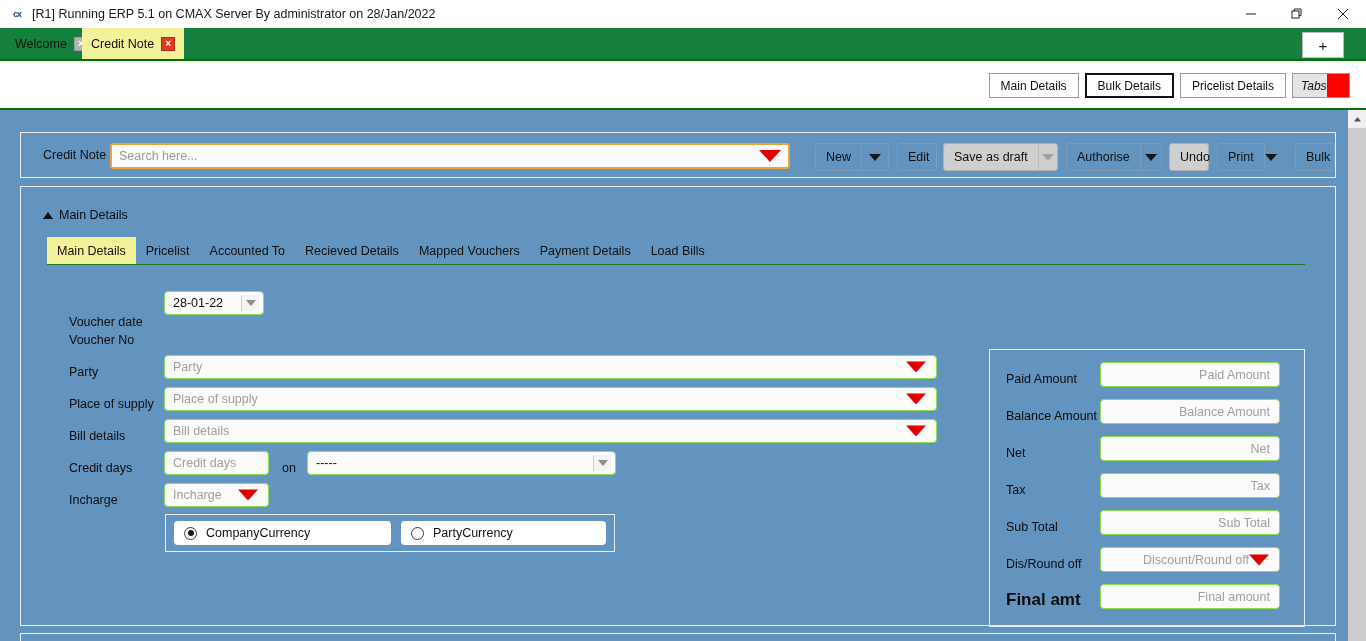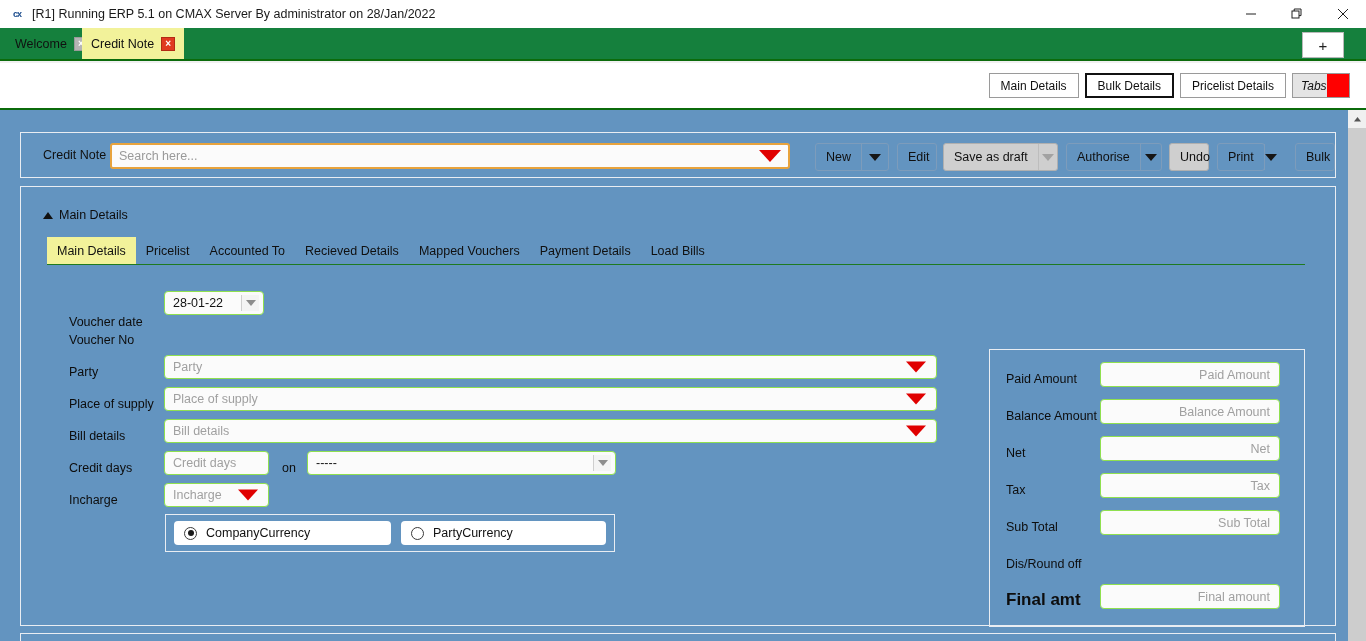--- a/index.html
+++ b/index.html
@@ -406,20 +406,24 @@
         <div class="fin right" style="left:110px; top:123px; width:180px; height:25px;">
           <span>Tax</span>
         </div>
 
         <div class="tlabel" style="left:16px; top:170px;">Sub Total</div>
         <div class="fin right" style="left:110px; top:160px; width:180px; height:25px;">
           <span>Sub Total</span>
         </div>
 
         <div class="tlabel" style="left:16px; top:207px;">Dis/Round off</div>
+        <div class="fin right" style="left:110px; top:197px; width:180px; height:25px; padding-right:30px;">
+          <span>Discount/Round off</span>
+          <span class="redcaret"></span>
+        </div>
 
         <div class="tlabel big" style="left:16px; top:240px;">Final amt</div>
         <div class="fin right" style="left:110px; top:234px; width:180px; height:25px;">
           <span>Final amount</span>
         </div>
       </div>
     </div>
 
     <div class="bottomstrip"></div>
 

